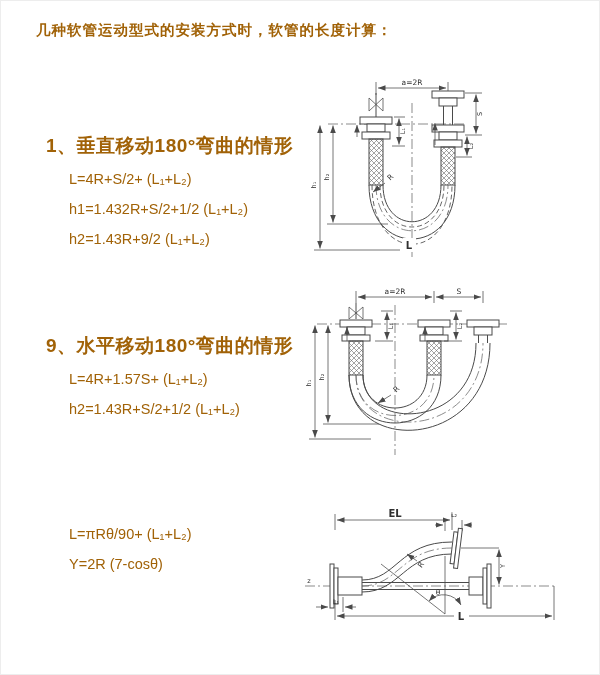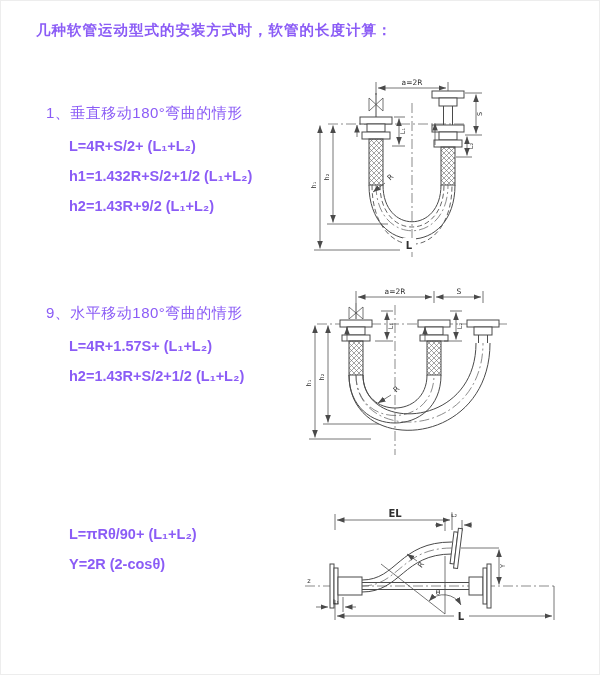--- a/index.html
+++ b/index.html
@@ -1,22 +1,22 @@
 <!DOCTYPE html>
 <html><head>
 <meta charset="utf-8">
 <style>
   html,body{margin:0;padding:0;background:#ffffff;}
   .page{position:relative;width:600px;height:675px;background:#ffffff;overflow:hidden;
-        font-family:"Liberation Sans","DejaVu Sans",sans-serif;color:#8b5cf6;
+        font-family:"Liberation Sans","DejaVu Sans",sans-serif;color:#a16207;
         border:1px solid #ededed;box-sizing:border-box;}
   .title{position:absolute;left:35px;top:20px;font-size:14.5px;font-weight:700;letter-spacing:1px;}
   .sec{position:absolute;left:45px;width:280px;}
-  .heading{font-size:15px;font-weight:400;letter-spacing:0.5px;line-height:18px;margin-bottom:9px;}
-  .formula{font-size:14.5px;font-weight:700;line-height:30px;padding-left:23px;white-space:nowrap;}
+  .heading{font-size:19px;font-weight:700;letter-spacing:0.5px;line-height:18px;margin-bottom:9px;margin-top:33px;}
+  .formula{font-size:14.5px;font-weight:400;line-height:30px;padding-left:23px;white-space:nowrap;}
   .dg{position:absolute;}
   svg .ln{fill:none;stroke:#4a4a4a;stroke-width:1;}
   svg .th{fill:none;stroke:#4a4a4a;stroke-width:0.75;}
   svg .cl{fill:none;stroke:#5a5a5a;stroke-width:0.7;stroke-dasharray:10 3 2 3;}
   svg .dsh{fill:none;stroke:#4a4a4a;stroke-width:0.85;stroke-dasharray:5 3;}
   svg .fl{fill:#ffffff;stroke:#4a4a4a;stroke-width:1;}
   svg .hz{stroke:#4a4a4a;stroke-width:1;}
   svg text{fill:#303030;font-family:"DejaVu Sans","Liberation Sans",sans-serif;}
   svg .lbl{font-size:7.5px;text-anchor:middle;}
   svg .lbl2{font-size:6.5px;text-anchor:middle;}
@@ -37,21 +37,21 @@
   </section>
 
   <section class="sec" style="top:303px">
     <div class="heading">9、水平移动180°弯曲的情形</div>
     <div class="formula">L=4R+1.57S+ (L₁+L₂)</div>
     <div class="formula">h2=1.43R+S/2+1/2 (L₁+L₂)</div>
   </section>
 
   <section class="sec" style="top:518px">
     <div class="formula">L=πRθ/90+ (L₁+L₂)</div>
-    <div class="formula">Y=2R (2-cosθ)</div>
+    <div class="formula">Y=2R (7-cosθ)</div>
   </section>
 
   <svg class="dg" style="left:303px;top:72px" width="260" height="190" viewBox="0 0 260 190">
     <defs>
       <marker id="m1" markerUnits="userSpaceOnUse" markerWidth="8" markerHeight="8" viewBox="0 0 8 8" refX="7.5" refY="4" orient="auto-start-reverse">
         <path d="M0,1.2 L7.5,4 L0,6.8 Z" fill="#4a4a4a"></path>
       </marker>
       <pattern id="ht1" width="5" height="5" patternUnits="userSpaceOnUse">
         <path d="M0,5 L5,0 M0,0 L5,5" stroke="#6a6a6a" stroke-width="0.6" fill="none"></path>
       </pattern>

